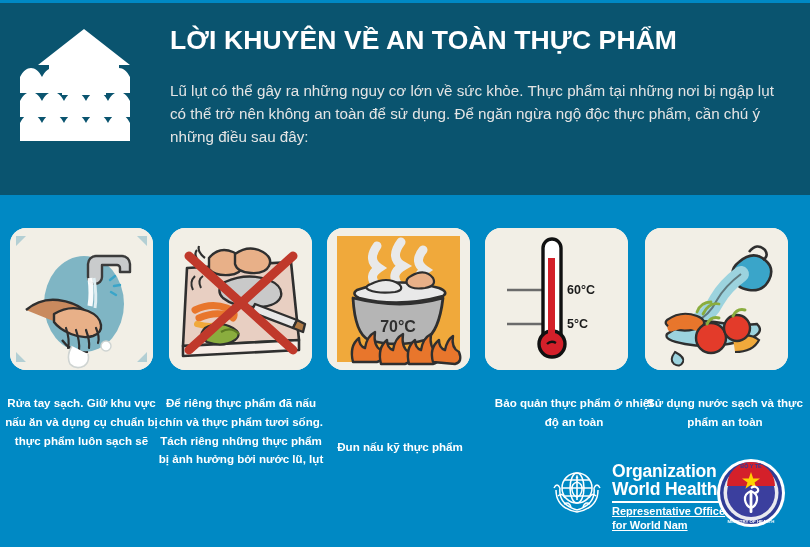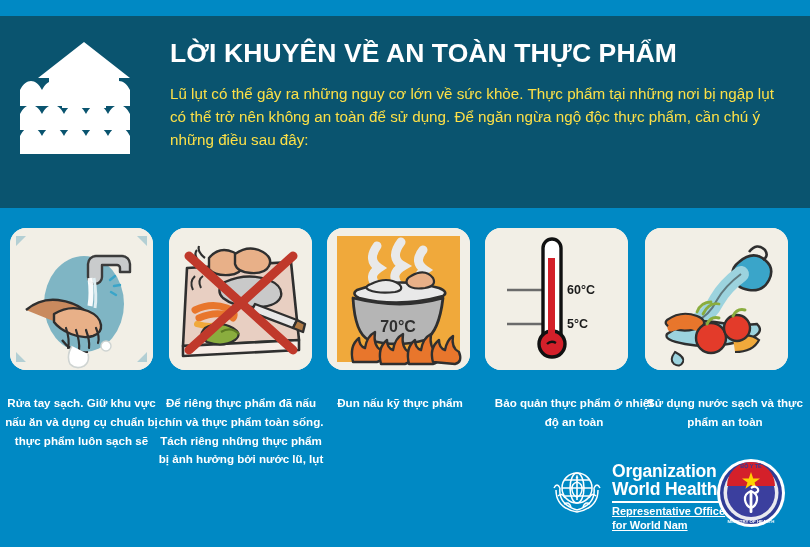--- a/index.html
+++ b/index.html
@@ -7,31 +7,31 @@
   body {
     font-family:"Liberation Sans", sans-serif;
     background:#0089c4;
     overflow:hidden;
     position:relative;
   }
   #poster { position:relative; width:810px; height:547px; background:#0089c4; }
 
   
   .header {
-    position:absolute; left:0; top:16px; width:810px; height:192px;
+    position:absolute; left:0; top:3px; width:810px; height:192px;
     background:#0a546f;
   }
   .flood-icon { position:absolute; left:18px; top:22px; width:128px; height:120px; }
   .header-text { position:absolute; left:170px; top:22px; width:620px; }
   .title {
     color:#ffffff; font-size:26.5px; font-weight:bold; line-height:1.18;
     letter-spacing:.1px;
   }
   .intro {
-    color:#fde047; font-size:15.2px; line-height:1.5; margin-top:14px;
+    color:#e5e5e5; font-size:15.2px; line-height:1.5; margin-top:24px;
     font-weight:400;
   }
 
   
   .cards { position:absolute; left:0; top:228px; width:810px; height:148px; }
   .card {
     position:absolute; top:0; width:143px; height:142px;
     background:#f2efe6; border-radius:16px; overflow:hidden;
   }
   .card:nth-of-type(1){ left:10px; }
@@ -42,21 +42,21 @@
   .card svg { display:block; width:143px; height:142px; }
 
   
   .captions { position:absolute; left:0; top:382px; width:810px; }
   .caption {
     position:absolute; top:12px; color:#ffffff; font-size:11.6px;
     line-height:1.62; text-align:center; font-weight:bold;
   }
   .caption:nth-of-type(1){ left:0px;   width:163px; }
   .caption:nth-of-type(2){ left:158px; width:166px; }
-  .caption:nth-of-type(3){ left:322px; width:156px; }
+  .caption:nth-of-type(3){ left:322px; width:156px;margin-top:44px; }
   .caption:nth-of-type(4){ left:477px; width:170px;margin-left:12px; }
   .caption:nth-of-type(5){ left:640px; width:170px; }
 
   
   .logos { position:absolute; left:548px; top:458px; width:250px; height:78px; }
   .who-logo { position:absolute; left:0; top:2px; display:flex; align-items:flex-start; }
   .who-emblem { width:58px; height:58px; flex:0 0 58px; }
   .who-words { margin-left:6px; padding-top:2px; }
   .who-name { color:#fff; font-weight:bold; font-size:17.5px; line-height:1.04; letter-spacing:-.2px; }
   .who-rule { width:116px; height:1.4px; background:#fff; margin:3px 0 2.5px 0; }
@@ -181,21 +181,21 @@
         <circle cx="66" cy="110" r="15" fill="#e33b2a" stroke="#2f2f2f" stroke-width="2.4"></circle>
         <circle cx="92" cy="100" r="13" fill="#e33b2a" stroke="#2f2f2f" stroke-width="2.4"></circle>
         <path d="M62 96 q4-8 12-6 M88 88 q4-8 12-6" stroke="#8aad3e" stroke-width="3" fill="none" stroke-linecap="round"></path>
         <path d="M30 124 q-6 8-1 12 q6 4 9-2 q2-5-8-10Z" fill="#9cd3de" stroke="#2f2f2f" stroke-width="2"></path>
       </svg>
     </div>
   </div>
 
   <div class="captions">
     <div class="caption">Rửa tay sạch. Giữ khu vực nấu ăn và dụng cụ chuẩn bị thực phẩm luôn sạch sẽ</div>
-    <div class="caption">Để riêng thực phẩm đã nấu chín và thực phẩm toàn sống. Tách riêng những thực phẩm bị ảnh hưởng bởi nước lũ, lụt</div>
+    <div class="caption">Để riêng thực phẩm đã nấu chín và thực phẩm tươi sống. Tách riêng những thực phẩm bị ảnh hưởng bởi nước lũ, lụt</div>
     <div class="caption">Đun nấu kỹ thực phẩm</div>
     <div class="caption">Bảo quản thực phẩm ở nhiệt độ an toàn</div>
     <div class="caption">Sử dụng nước sạch và thực phẩm an toàn</div>
   </div>
 
   <div class="logos">
 
     <div class="who-logo">
       <svg class="who-emblem" viewBox="0 0 58 58">
         <g fill="none" stroke="#ffffff" stroke-width="1.5">

